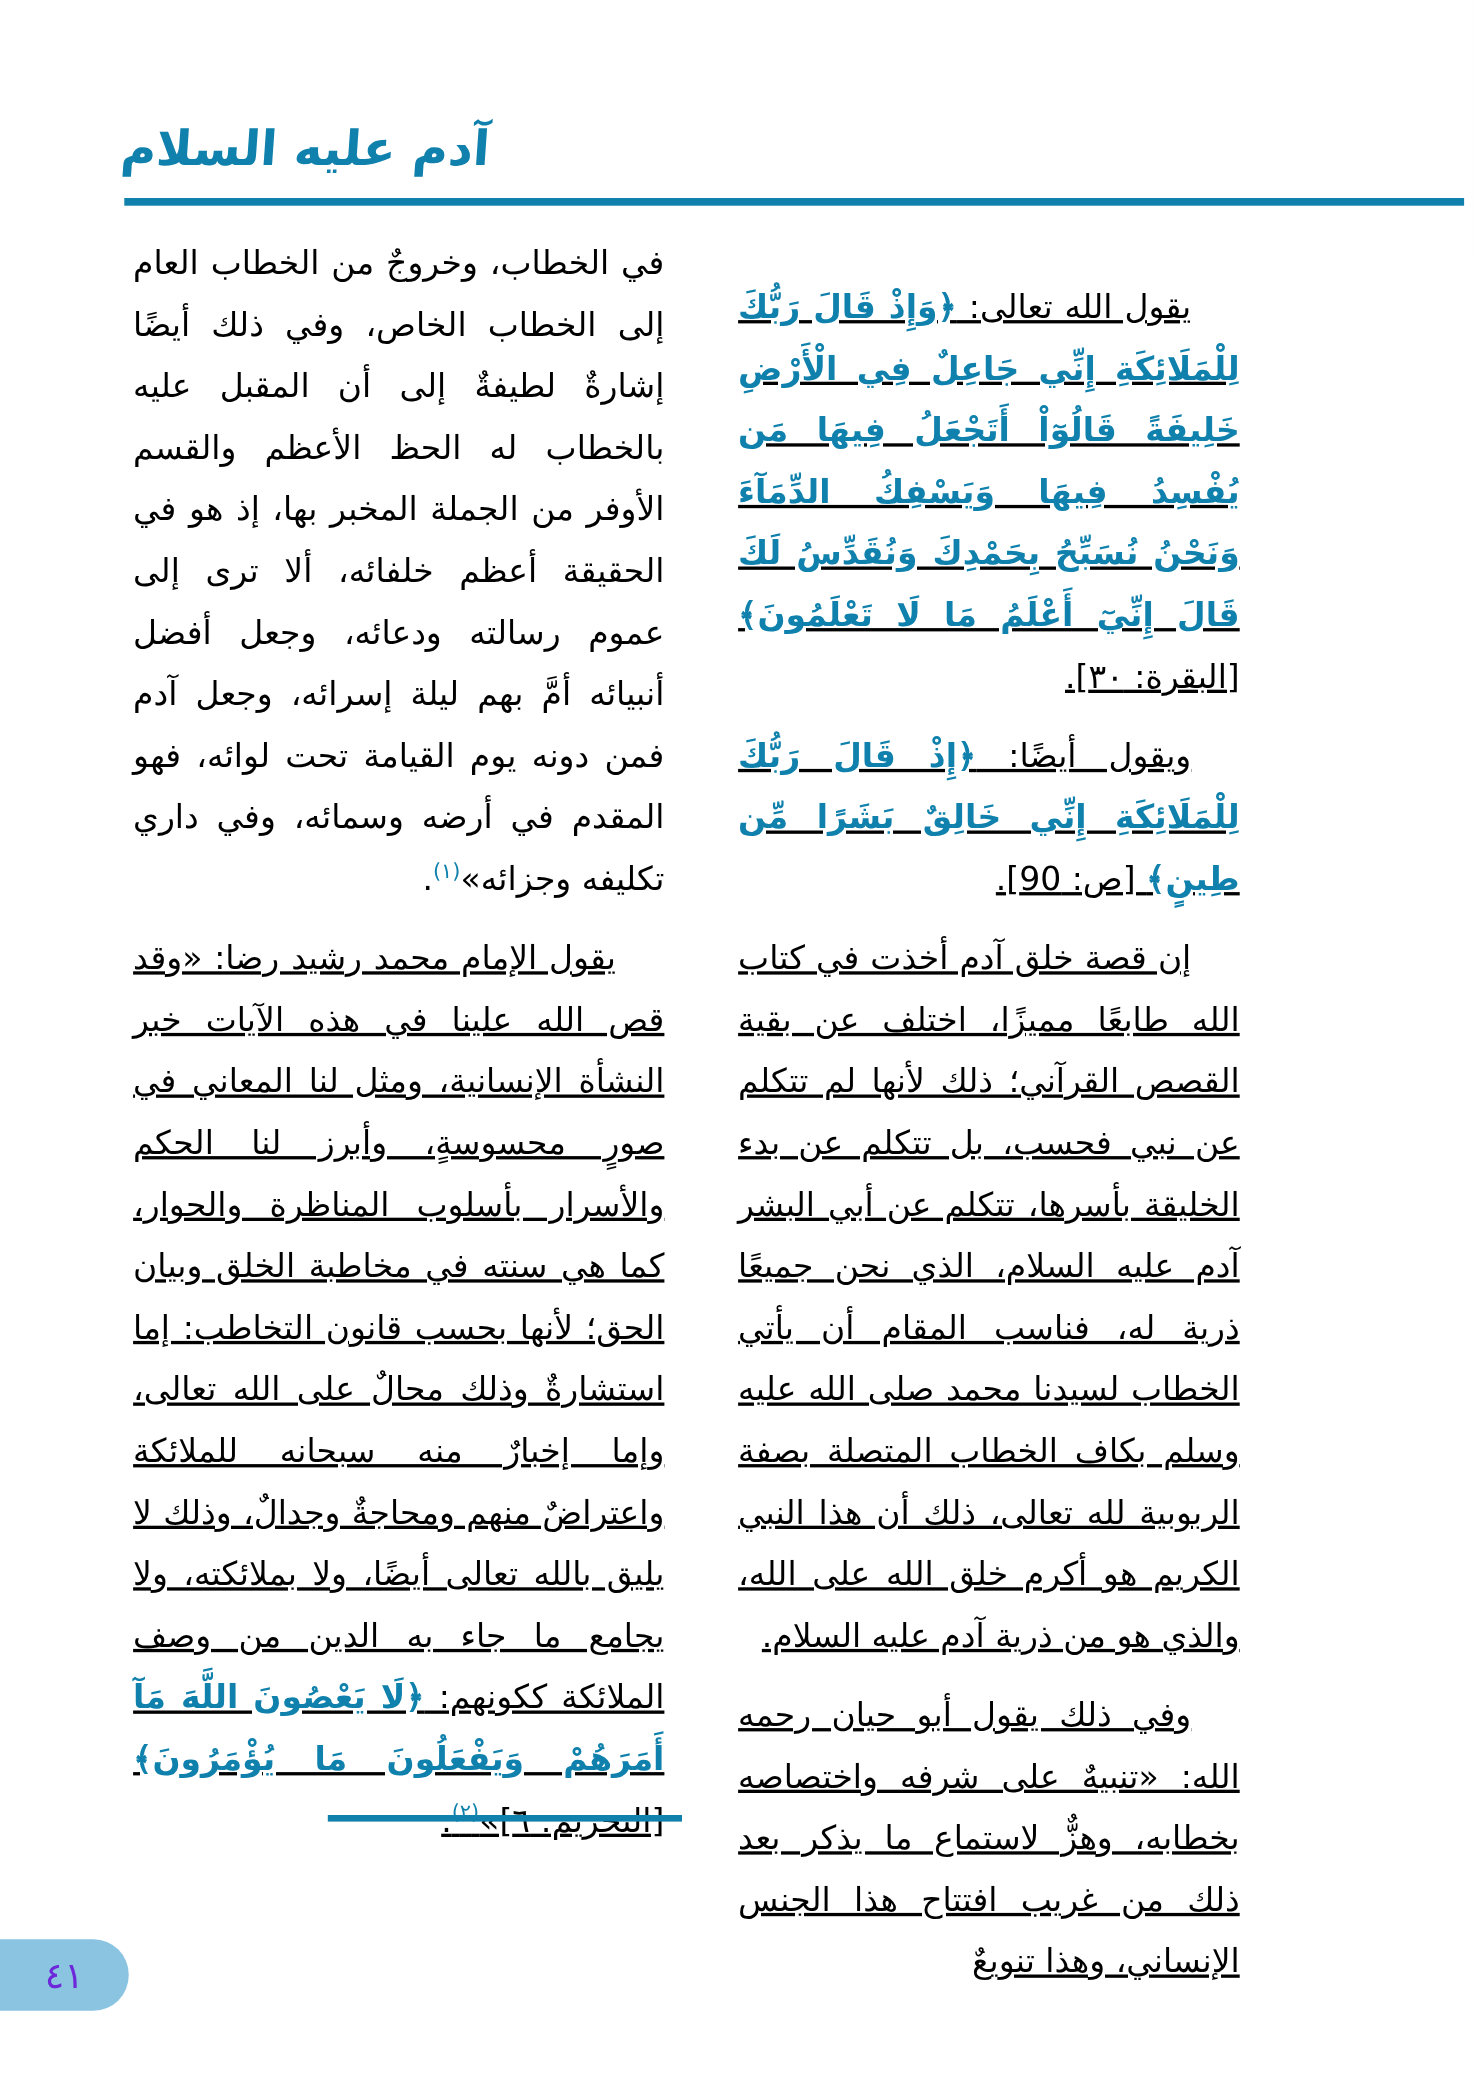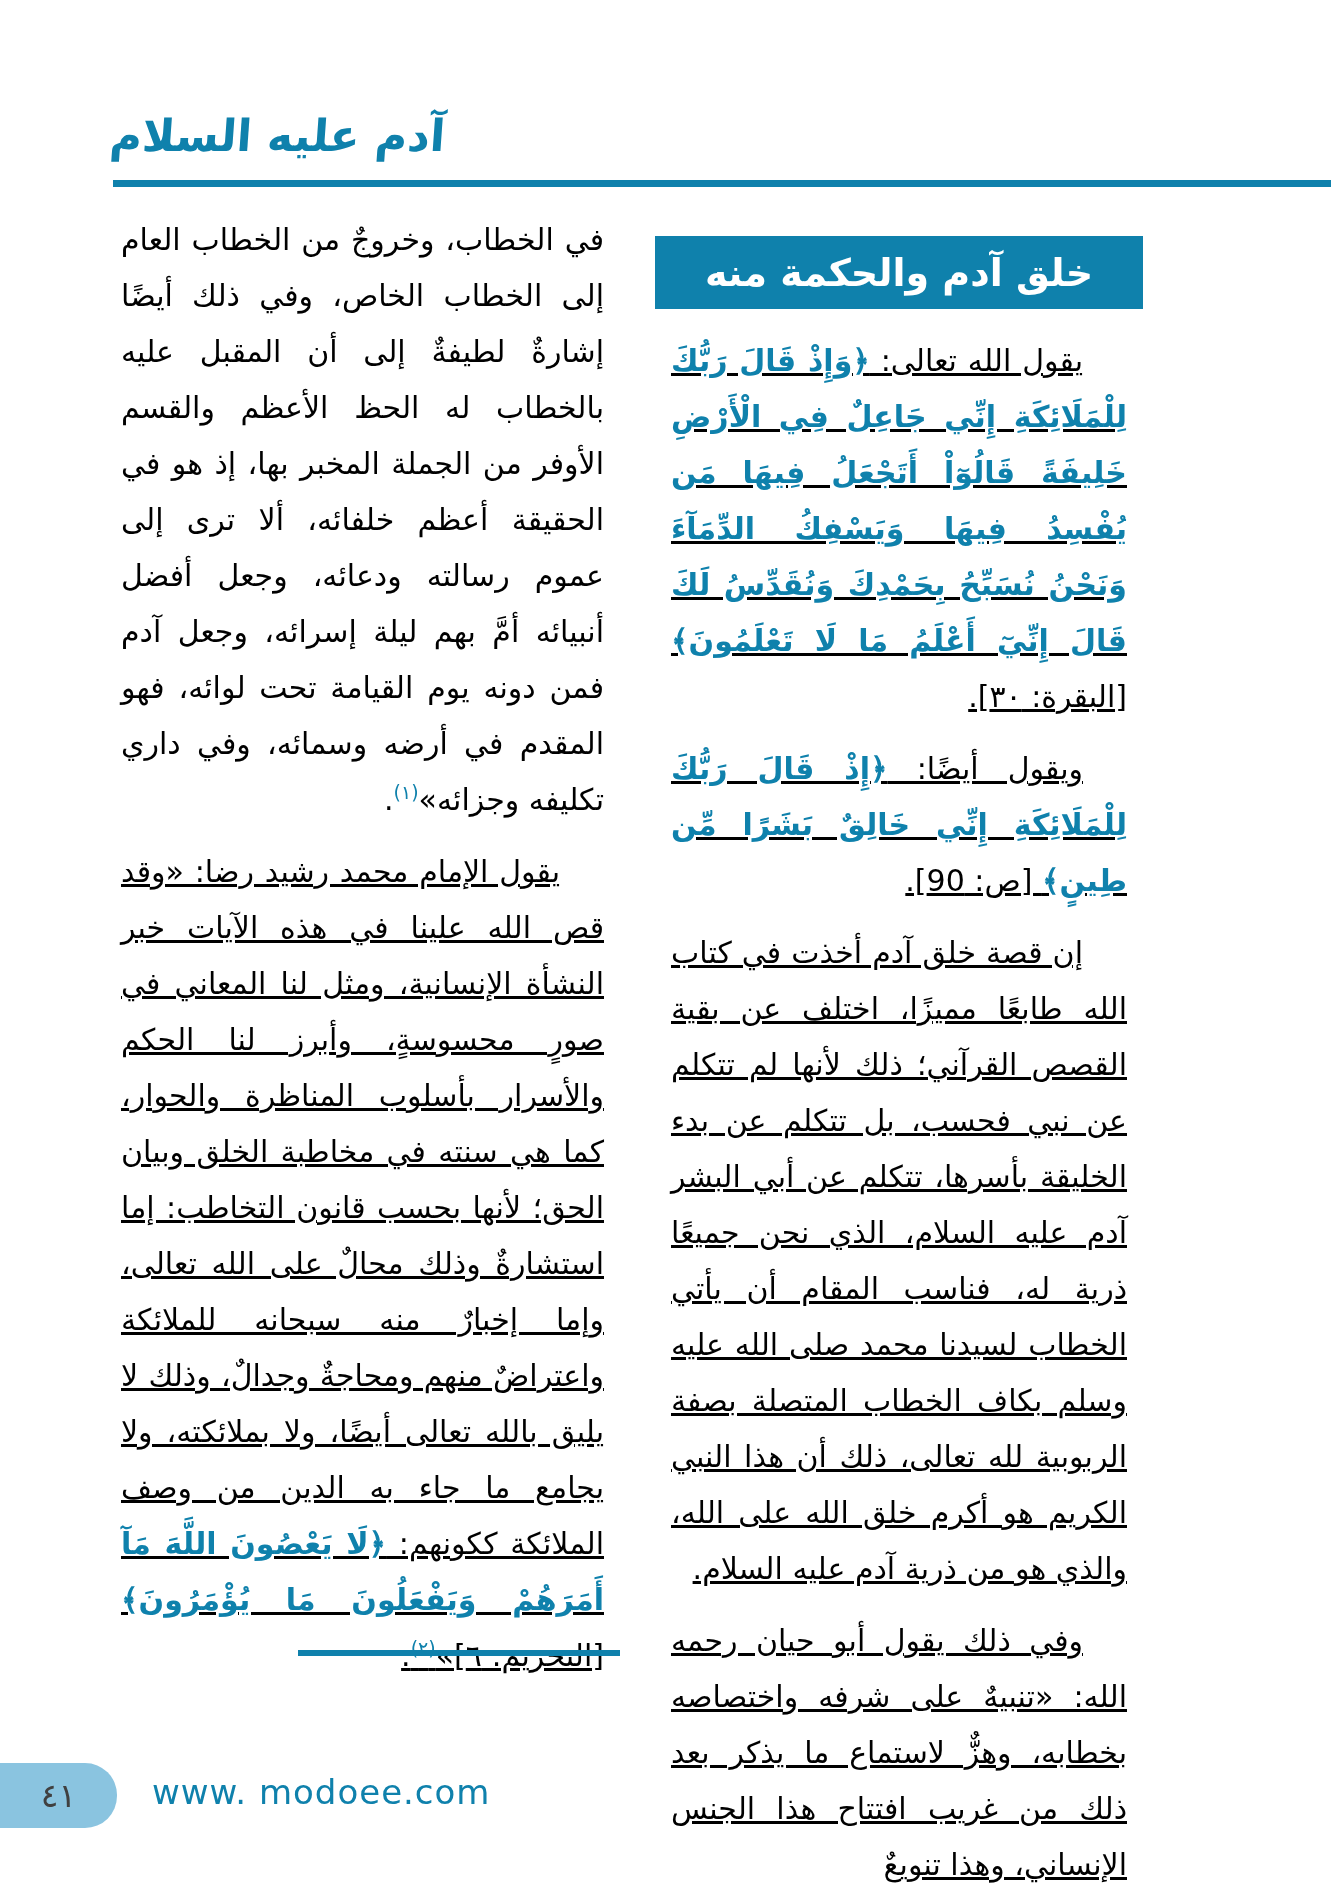--- a/index.html
+++ b/index.html
@@ -65,43 +65,40 @@
     font-size: 28px; line-height: 46px;
     color: var(--ink);
   }
   .fn-num { color: var(--teal); margin-left: 12px; }
   .page-badge {
     position: absolute; left: 0; top: 1763px;
     width: 117px; height: 65px;
     background: var(--badge);
     border-radius: 0 32px 32px 0;
     display: flex; align-items: center; justify-content: center;
-    color: #404040; font-size: 33px;
+    color: #6d28d9; font-size: 33px;
   }
   .website {
     position: absolute; left: 152px; top: 1772px;
     color: var(--teal);
     font-size: 34px;
     letter-spacing: 1px;
     direction: ltr;
   }
 </style>
 </head>
 <body>
 
 <div class="page">
 
   <div class="chapter-title">آدم عليه السلام</div>
 
   <div class="header-rule"></div>
 
   <div class="col col-first">
-    <div class="section-header">
-      <span>خلق آدم والحكمة منه</span>
-    </div>
     <div>
         <p class="para indent"><span class="seg-t">يقول الله تعالى: </span><span class="seg-q">﴿وَإِذْ قَالَ رَبُّكَ لِلْمَلَائِكَةِ إِنِّي جَاعِلٌ فِي الْأَرْضِ خَلِيفَةً قَالُوٓاْ أَتَجْعَلُ فِيهَا مَن يُفْسِدُ فِيهَا وَيَسْفِكُ الدِّمَآءَ وَنَحْنُ نُسَبِّحُ بِحَمْدِكَ وَنُقَدِّسُ لَكَ قَالَ إِنِّيٓ أَعْلَمُ مَا لَا تَعْلَمُونَ﴾</span><span class="seg-t"> [البقرة: ٣٠].</span></p>
         <p class="para indent"><span class="seg-t">ويقول أيضًا: </span><span class="seg-q">﴿إِذْ قَالَ رَبُّكَ لِلْمَلَائِكَةِ إِنِّي خَالِقٌ بَشَرًا مِّن طِينٍ﴾</span><span class="seg-t"> [ص: 90].</span></p>
         <p class="para indent"><span class="seg-t">إن قصة خلق آدم أخذت في كتاب الله طابعًا مميزًا، اختلف عن بقية القصص القرآني؛ ذلك لأنها لم تتكلم عن نبي فحسب، بل تتكلم عن بدء الخليقة بأسرها، تتكلم عن أبي البشر آدم عليه السلام، الذي نحن جميعًا ذرية له، فناسب المقام أن يأتي الخطاب لسيدنا محمد صلى الله عليه وسلم بكاف الخطاب المتصلة بصفة الربوبية لله تعالى، ذلك أن هذا النبي الكريم هو أكرم خلق الله على الله، والذي هو من ذرية آدم عليه السلام.</span></p>
         <p class="para indent"><span class="seg-t">وفي ذلك يقول أبو حيان رحمه الله: «تنبيهٌ على شرفه واختصاصه بخطابه، وهزٌّ لاستماع ما يذكر بعد ذلك من غريب افتتاح هذا الجنس الإنساني، وهذا تنويعٌ</span></p>
       </div>
   </div>
 
   <div class="col col-second">
     <div>
@@ -110,15 +107,14 @@
       </div>
   </div>
 
   <div class="footnote-sep"></div>
 
 
   <div class="page-badge">
     <span>٤١</span>
   </div>
 
-  <div class="website">www. modoee.com</div>
 
 </div>
 
 </body></html>

